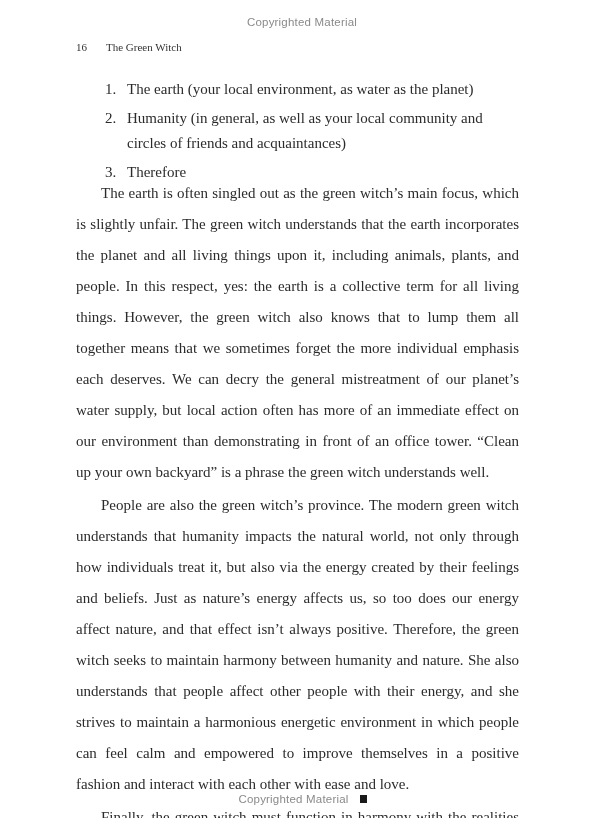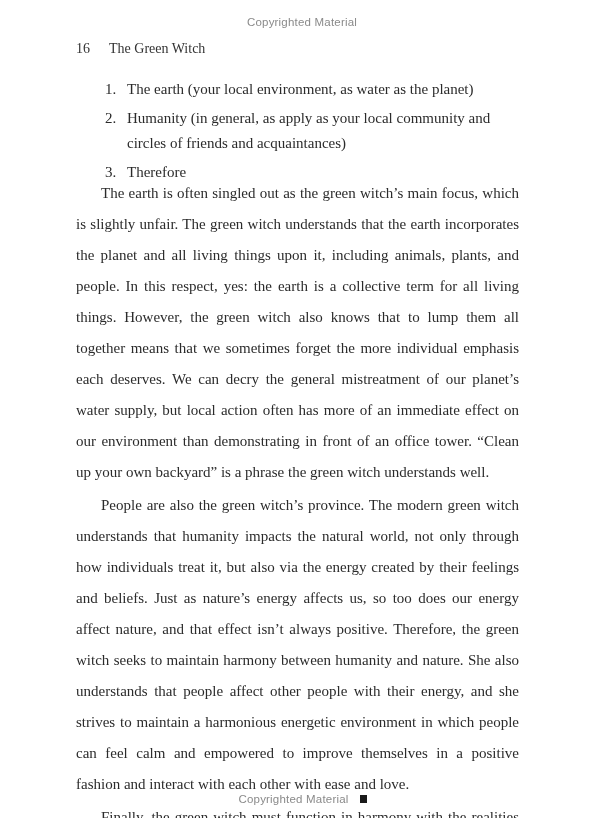--- a/index.html
+++ b/index.html
@@ -33,21 +33,21 @@
     background: #1a1a1a;
     margin-left: 10px;
     vertical-align: middle;
     transform: translateY(-1px);
   }
   .running-header {
     position: absolute;
     top: 38px;
     left: 72px;
     right: 72px;
-    font-size: 14px;
+    font-size: 11px;
     color: #333333;
   }
   .running-header .page-number { margin-right: 17px; }
   .numbered-list {
     position: absolute;
     top: 72px;
     left: 100px;
     width: 420px;
     list-style: none;
     font-size: 15px;
@@ -87,21 +87,21 @@
     <span class="page-number">16</span><span class="book-title">The Green Witch</span>
   </div>
 
   <ol class="numbered-list">
     <li>
       <span class="li-num">1.</span>
       <span class="li-text">The earth (your local environment, as water as the planet)</span>
     </li>
     <li>
       <span class="li-num">2.</span>
-      <span class="li-text">Humanity (in general, as apply as your local community and circles of friends and acquaintances)</span>
+      <span class="li-text">Humanity (in general, as well as your local community and circles of friends and acquaintances)</span>
     </li>
     <li>
       <span class="li-num">3.</span>
       <span class="li-text">Therefore</span>
     </li>
   </ol>
 
   <div class="body-text">
     <p>The earth is often singled out as the green witch’s main focus, which is slightly unfair. The green witch understands that the earth incorporates the planet and all living things upon it, including animals, plants, and people. In this respect, yes: the earth is a collective term for all living things. However, the green witch also knows that to lump them all together means that we sometimes forget the more individual emphasis each deserves. We can decry the general mistreatment of our planet’s water supply, but local action often has more of an immediate effect on our environment than demonstrating in front of an office tower. “Clean up your own backyard” is a phrase the green witch understands well.</p>
     <p>People are also the green witch’s province. The modern green witch understands that humanity impacts the natural world, not only through how individuals treat it, but also via the energy created by their feelings and beliefs. Just as nature’s energy affects us, so too does our energy affect nature, and that effect isn’t always positive. Therefore, the green witch seeks to maintain harmony between humanity and nature. She also understands that people affect other people with their energy, and she strives to maintain a harmonious energetic environment in which people can feel calm and empowered to improve themselves in a positive fashion and interact with each other with ease and love.</p>

